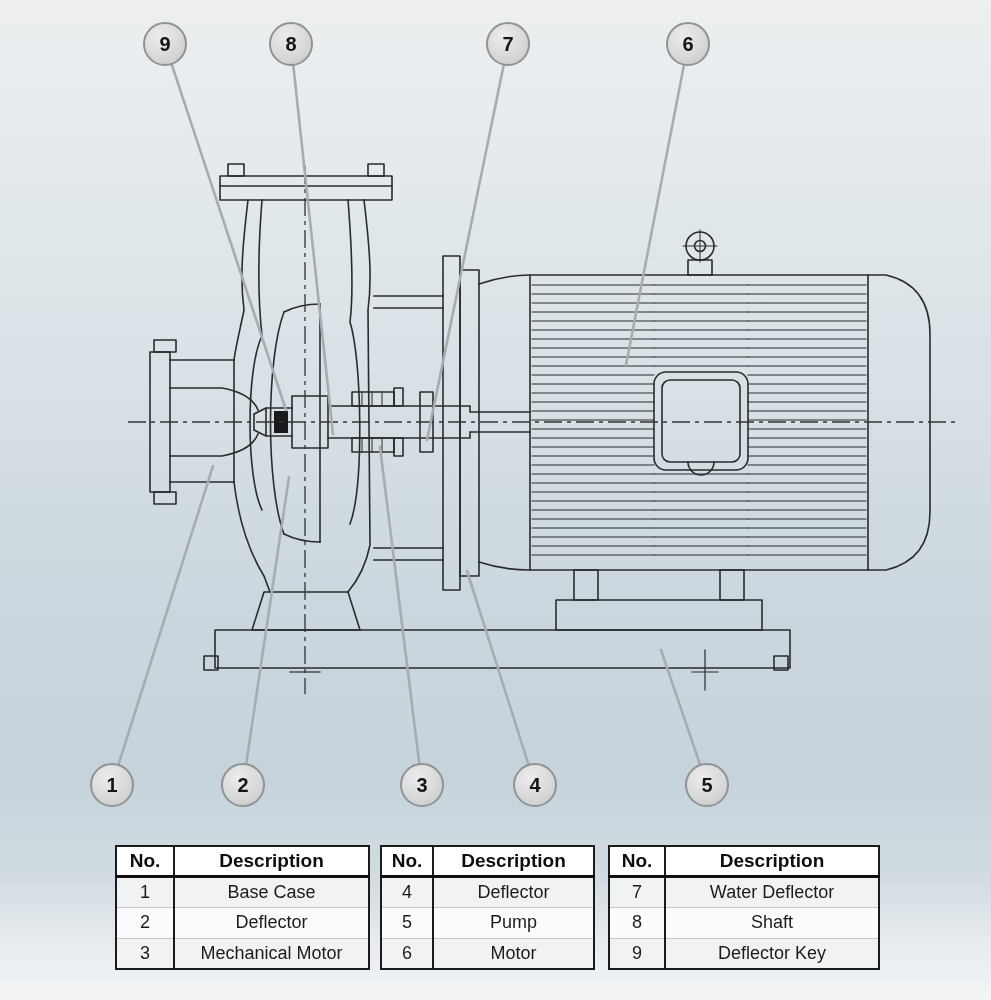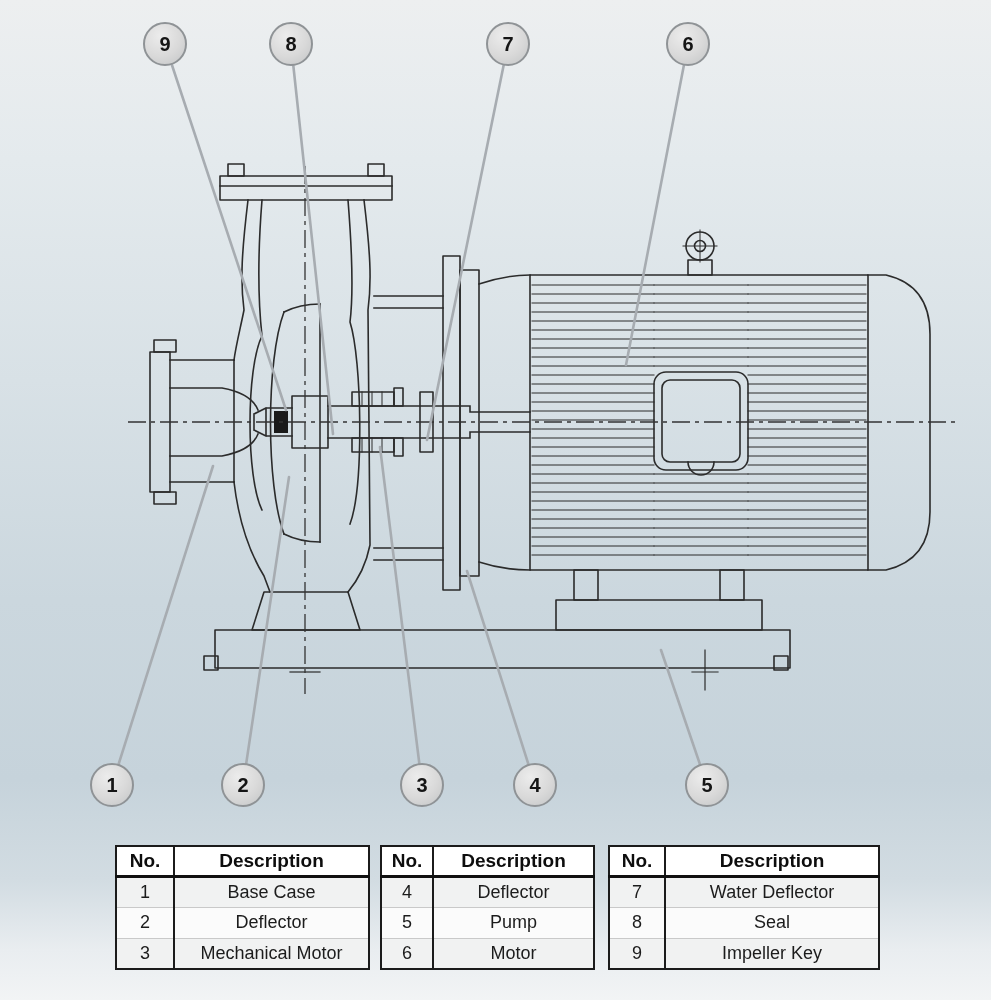--- a/index.html
+++ b/index.html
@@ -263,22 +263,22 @@
         <th>Description</th>
       </tr>
     </thead>
     <tbody>
       <tr>
         <td class="no">7</td>
         <td>Water Deflector</td>
       </tr>
       <tr>
         <td class="no">8</td>
-        <td>Seal</td>
+        <td>Shaft</td>
       </tr>
       <tr>
         <td class="no">9</td>
-        <td>Impeller Key</td>
+        <td>Deflector Key</td>
       </tr>
     </tbody>
   </table>
 
 </div>
 
 </body></html>

